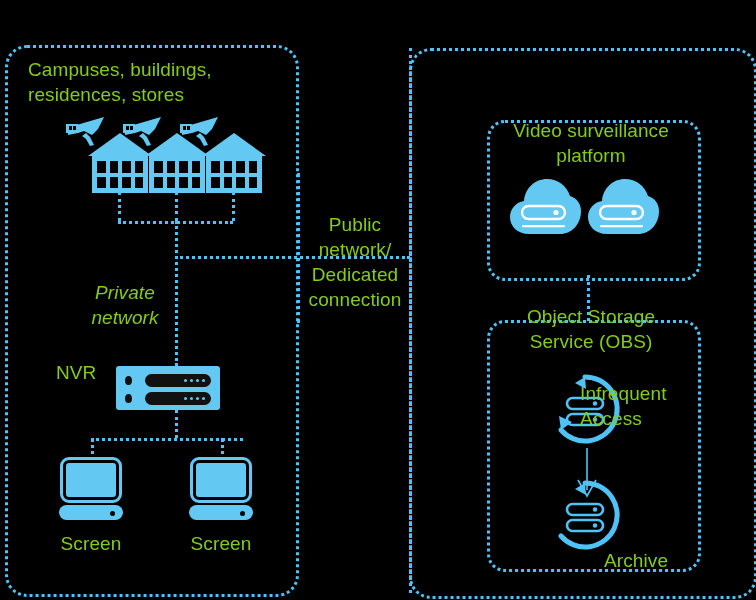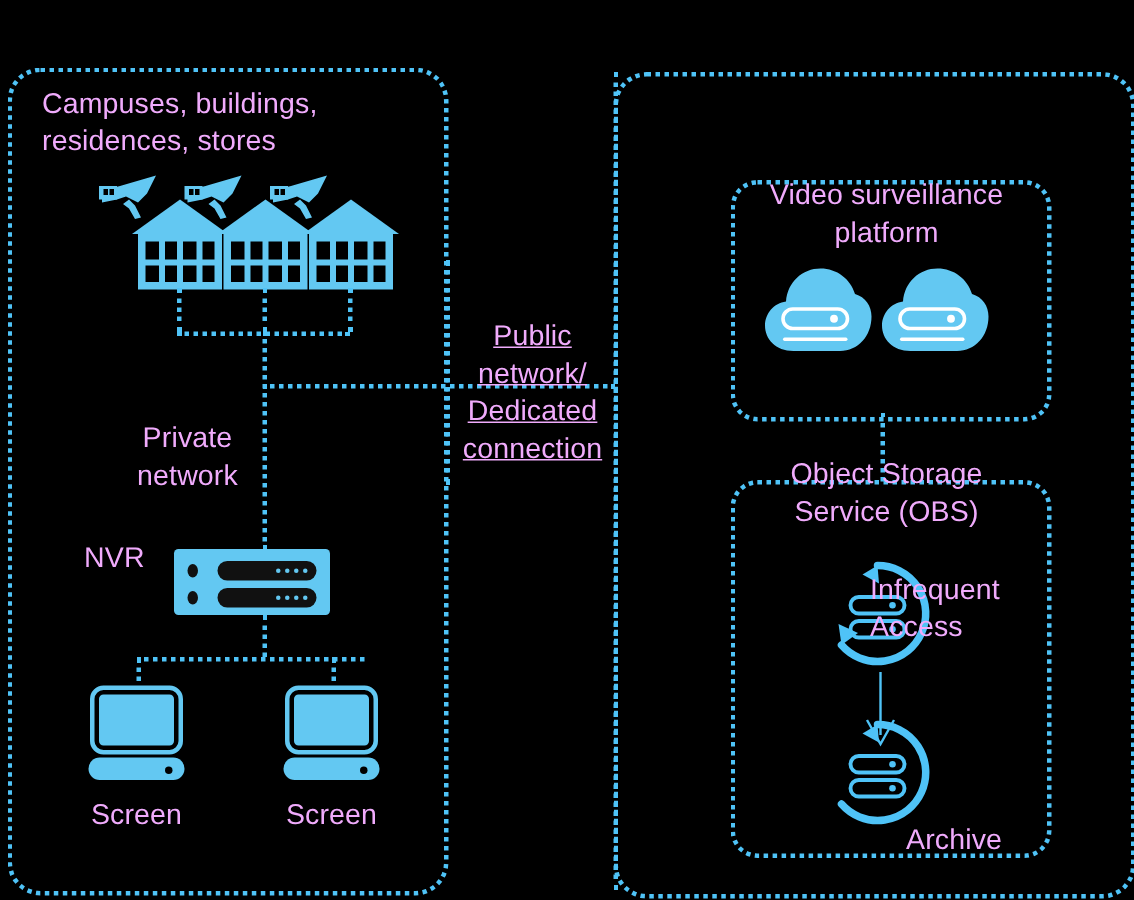--- a/index.html
+++ b/index.html
@@ -17,21 +17,21 @@
   }
   .inner-box{
     position:absolute;
     border:3px dotted #4FC3F7;
     border-radius:18px;
   }
 
   
   .lbl{
     position:absolute;
-    color:#f0abfc;
+    color:#84cc16;
     font-size:19px;
     line-height:25px;
     white-space:pre-line;
     letter-spacing:.1px;
   }
   .lbl.center{text-align:center;}
   .lbl.nowrap{white-space:nowrap;}
 
   
   .vline{
@@ -176,21 +176,21 @@
     </svg>
   </div>
 
   <div class="vline" style="left:118px;top:192px;height:29px;"></div>
   <div class="vline" style="left:175px;top:192px;height:29px;"></div>
   <div class="vline" style="left:232px;top:192px;height:29px;"></div>
   <div class="hline" style="left:118px;top:221px;width:115px;"></div>
 
   <div class="vline" style="left:175px;top:221px;height:145px;"></div>
 
-  <div class="lbl center" style="left:75px;top:280px;width:100px;">Private
+  <div class="lbl center" style="left:75px;top:280px;width:100px;font-style:italic;">Private
 network</div>
 
   <div class="nvr" style="left:116px;top:366px;">
     <div class="row" style="top:7px;">
       <div class="led"></div>
       <div class="slot">
         <div class="dot"></div>
         <div class="dot"></div>
         <div class="dot"></div>
         <div class="dot"></div>
@@ -225,21 +225,21 @@
     <div class="pwr"></div>
   </div>
 
   <div class="lbl center" style="left:41px;top:531px;width:100px;">Screen</div>
   <div class="lbl center" style="left:171px;top:531px;width:100px;">Screen</div>
 
   <div class="vline" style="left:297px;top:173px;height:150px;"></div>
   <div class="vline" style="left:409px;top:48px;height:545px;"></div>
   <div class="hline" style="left:175px;top:256px;width:235px;"></div>
 
-  <div class="lbl center" style="left:303px;top:212px;width:104px;text-decoration:underline;">Public
+  <div class="lbl center" style="left:303px;top:212px;width:104px;">Public
 network/
 Dedicated
 connection</div>
 
   <div class="panel" style="left:409px;top:48px;width:342px;height:545px;"></div>
 
   <div class="inner-box" style="left:487px;top:120px;width:208px;height:155px;"></div>
 
   <div class="lbl center" style="left:492px;top:118px;width:198px;">Video surveillance
 platform</div>

